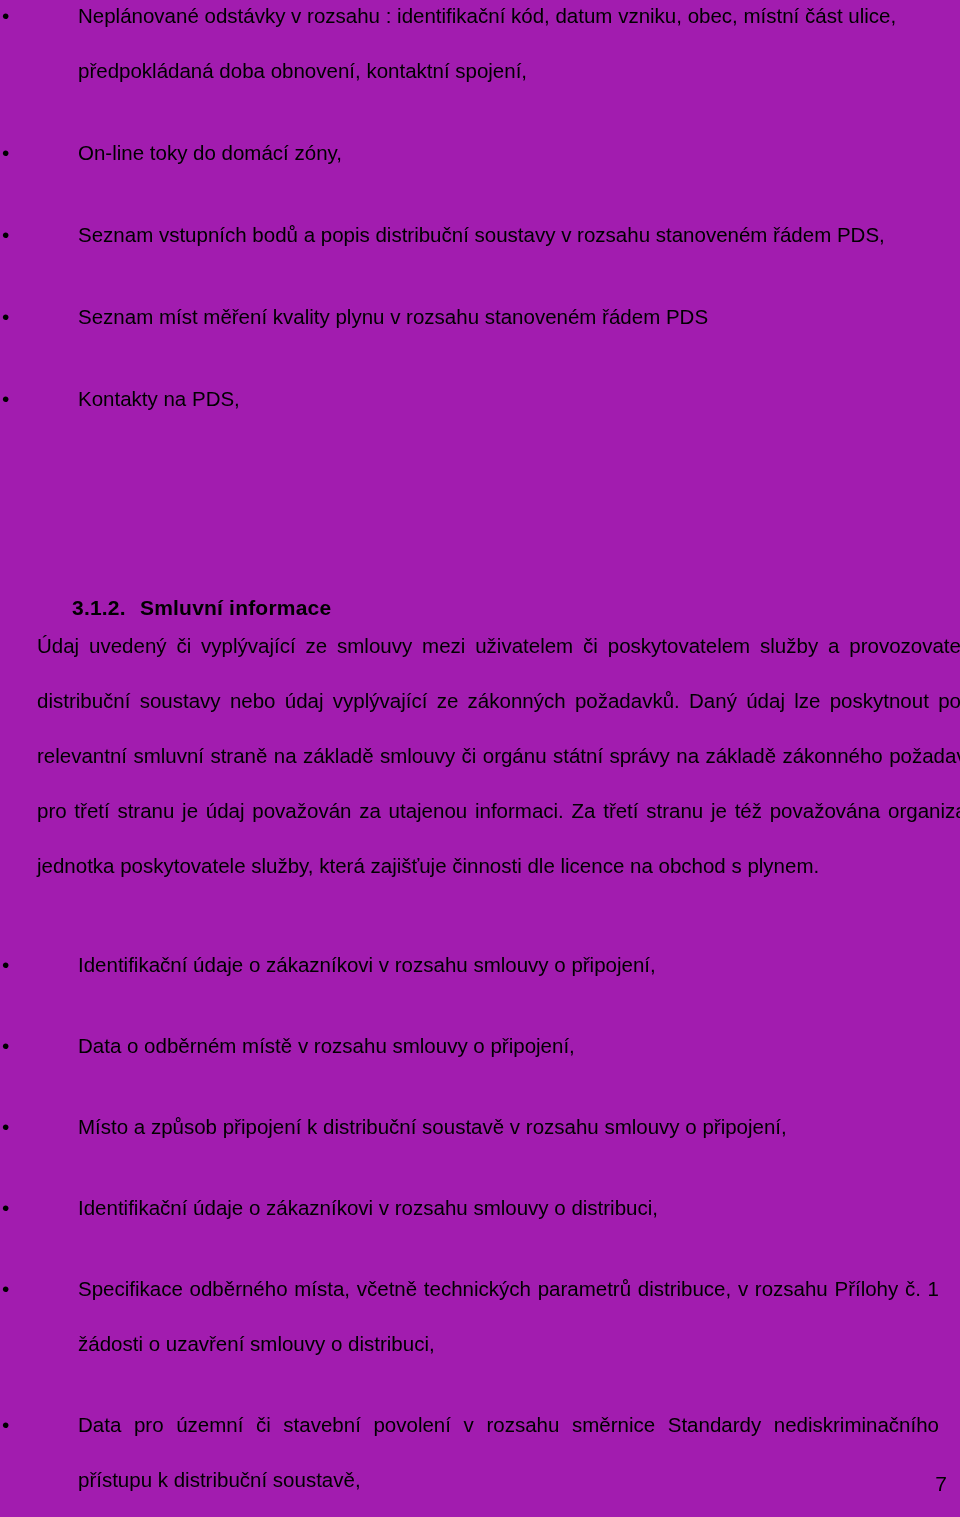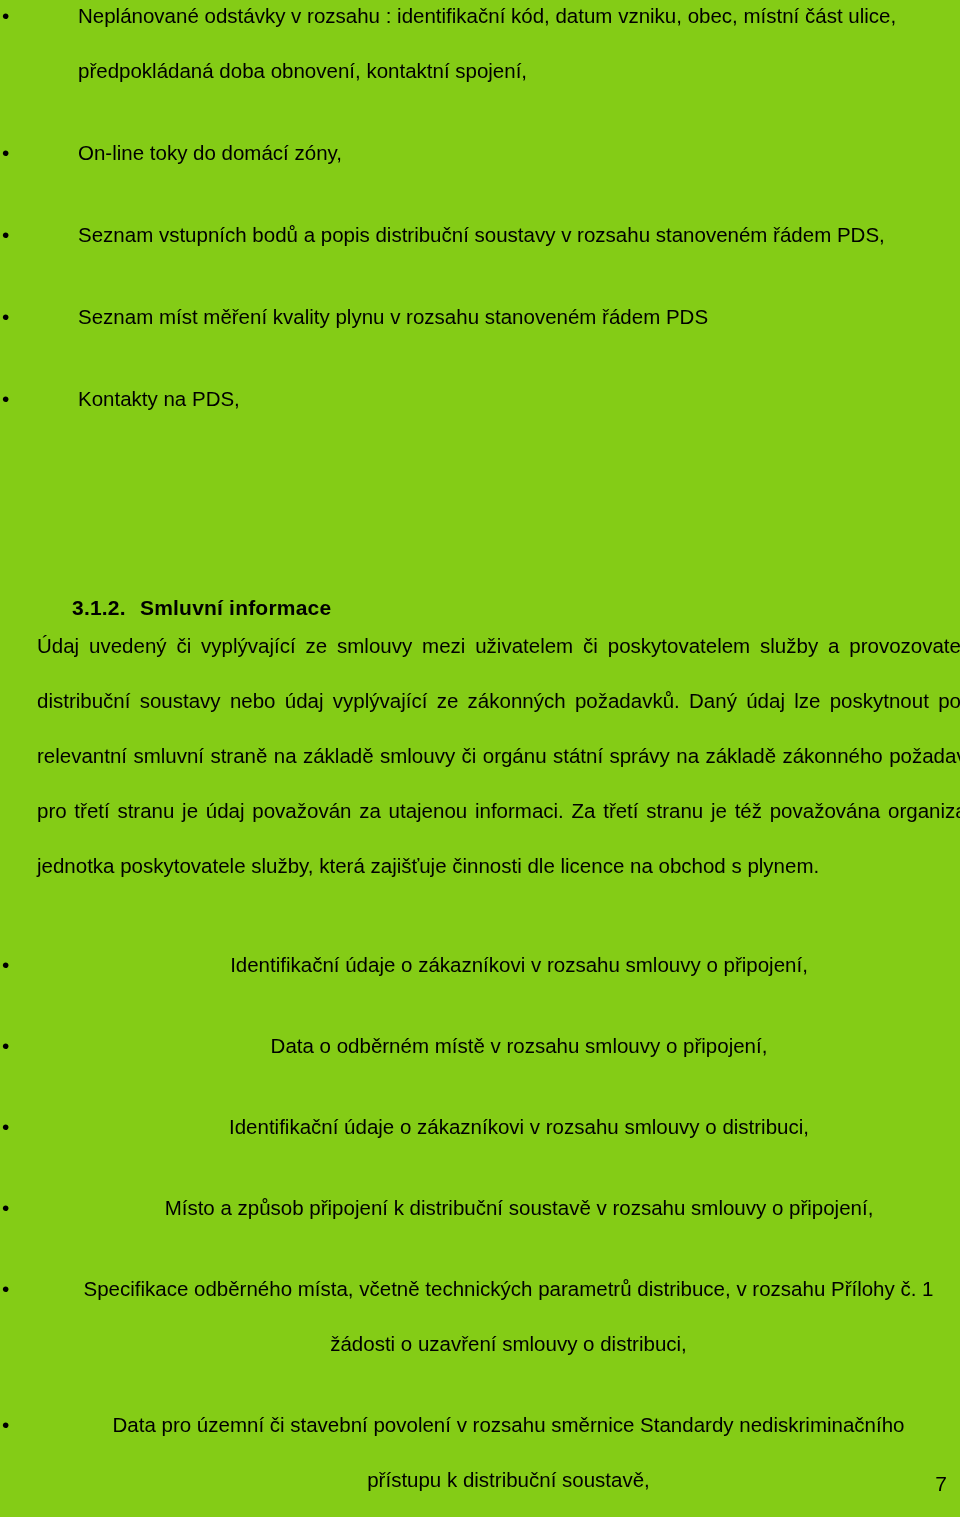--- a/index.html
+++ b/index.html
@@ -9,21 +9,21 @@
     background: #ffffff;
   }
   body {
     font-family: "Liberation Sans", sans-serif;
     color: #000000;
   }
   .page {
     position: relative;
     width: 960px;
     height: 1517px;
-    background: #84cc16;
+    background: #a21caf;
     overflow: hidden;
     box-sizing: border-box;
   }
 
   
   .bullet-list {
     list-style: none;
     margin: 0;
     padding: 0;
   }
@@ -95,21 +95,20 @@
 
   
   .list-two {
     position: absolute;
     top: 937px;
     left: 0;
     width: 960px;
   }
   .list-two .bullet-item {
     margin-bottom: 26px;
-    text-align: center;
   }
 
   
   .page-number {
     position: absolute;
     left: 0;
     top: 1470px;
     width: 947px;
     text-align: right;
     font-size: 21px;
@@ -129,21 +128,21 @@
     <li class="bullet-item">Kontakty na PDS,</li>
   </ul>
 
   <h3 class="section-heading"><span class="num">3.1.2.</span><span>Smluvní informace</span></h3>
 
   <p class="body-paragraph">Údaj uvedený či vyplývající ze smlouvy mezi uživatelem či poskytovatelem služby a provozovatelem distribuční soustavy nebo údaj vyplývající ze zákonných požadavků. Daný údaj lze poskytnout pouze relevantní smluvní straně na základě smlouvy či orgánu státní správy na základě zákonného požadavku, pro třetí stranu je údaj považován za utajenou informaci. Za třetí stranu je též považována organizační jednotka poskytovatele služby, která zajišťuje činnosti dle licence na obchod s plynem.</p>
 
   <ul class="bullet-list list-two">
     <li class="bullet-item">Identifikační údaje o zákazníkovi v rozsahu smlouvy o připojení,</li>
     <li class="bullet-item">Data o odběrném místě v rozsahu smlouvy o připojení,</li>
+    <li class="bullet-item">Místo a způsob připojení k distribuční soustavě v rozsahu smlouvy o připojení,</li>
     <li class="bullet-item">Identifikační údaje o zákazníkovi v rozsahu smlouvy o distribuci,</li>
-    <li class="bullet-item">Místo a způsob připojení k distribuční soustavě v rozsahu smlouvy o připojení,</li>
     <li class="bullet-item justify">Specifikace odběrného místa, včetně technických parametrů distribuce, v rozsahu Přílohy č. 1 žádosti o uzavření smlouvy o distribuci,</li>
     <li class="bullet-item justify">Data pro územní či stavební povolení v rozsahu směrnice Standardy nediskriminačního přístupu k distribuční soustavě,</li>
   </ul>
 
   <div class="page-number">7</div>
 
 </div>
 
 </body></html>

